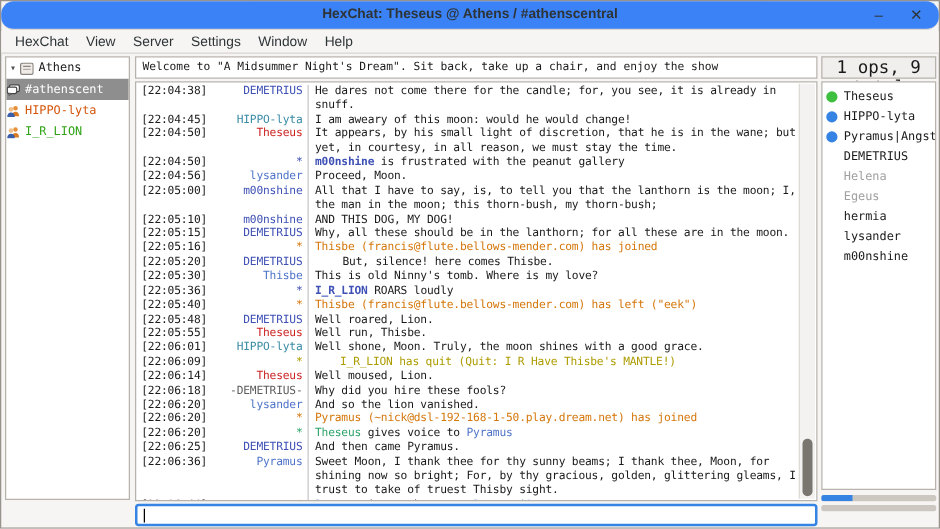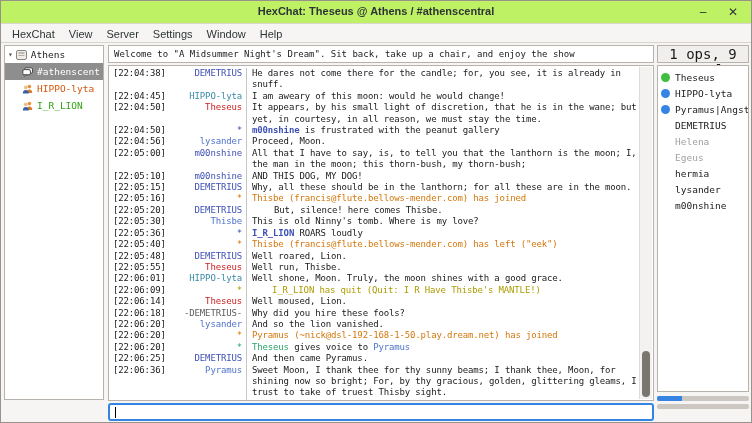--- a/index.html
+++ b/index.html
@@ -1,35 +1,35 @@
 <!DOCTYPE html>
 <html><head>
 <meta charset="utf-8">
 <style>
   * { margin:0; padding:0; box-sizing:border-box; }
   html,body { width:752px; height:423px; }
   body { font-family:"DejaVu Sans Mono", monospace; background:#f6f5f4; position:relative; overflow:hidden; }
   .window { position:absolute; inset:0; border:1px solid #98928c; background:#f6f5f4; }
 
   
-  .titlebar { position:absolute; left:0; top:0; right:0; height:23px; background:#bef264; border-bottom:1px solid #dad6d2; }
+  .titlebar { position:absolute; left:0; top:0; right:0; height:23px; background:#3b82f6; border-bottom:1px solid #dad6d2;border-radius:10px; }
   .title { position:absolute; left:0; right:0; top:4px; text-align:center; font-family:"Liberation Sans", sans-serif; font-size:11px; font-weight:bold; color:#2e3436; }
   .winbtn { position:absolute; top:2px; width:20px; height:18px; text-align:center; font-family:"Liberation Sans", sans-serif; font-size:12px; color:#2e3436; line-height:18px; cursor:default; }
   .btn-min { right:38px; }
   .btn-close { right:8px; }
 
   
   .menubar { position:absolute; left:0; top:24px; right:0; height:18px; display:flex; align-items:center; padding-left:4px; background:#f6f5f4; border-bottom:1px solid #d8d4d0; }
   .menu-item { font-family:"Liberation Sans", sans-serif; font-size:11px; color:#2e3436; padding:0 7px; }
 
   
   .tree { position:absolute; left:3px; top:44px; width:100px; height:355px; background:#ffffff; border:1px solid #b8b2ac; overflow:hidden; }
   .tree-row { height:17px; display:flex; align-items:center; font-size:9.5px; white-space:nowrap; overflow:hidden; }
   .tree-server { padding-left:3px; color:#1a1a1a; }
-  .tree-child { padding-left:17px; }
+  .tree-child { }
   .expander { font-size:8px; color:#555; margin-right:3px; }
   .tree-icon { width:11px; height:10px; margin-right:4px; flex:none; }
   .row-selected { background:#8e8e8e; color:#ffffff; }
 
   
   .topicbar { position:absolute; left:107px; top:44px; width:546px; height:18px; background:#ffffff; border:1px solid #b8b2ac; font-size:9px; color:#1a1a1a; line-height:16px; padding-left:5px; white-space:nowrap; overflow:hidden; }
 
   
   .chatbox { position:absolute; left:107px; top:64px; width:546px; height:336px; background:#ffffff; border:1px solid #b8b2ac; overflow:hidden; }
   .chatlines { position:absolute; left:1px; top:2px; right:14px; }

